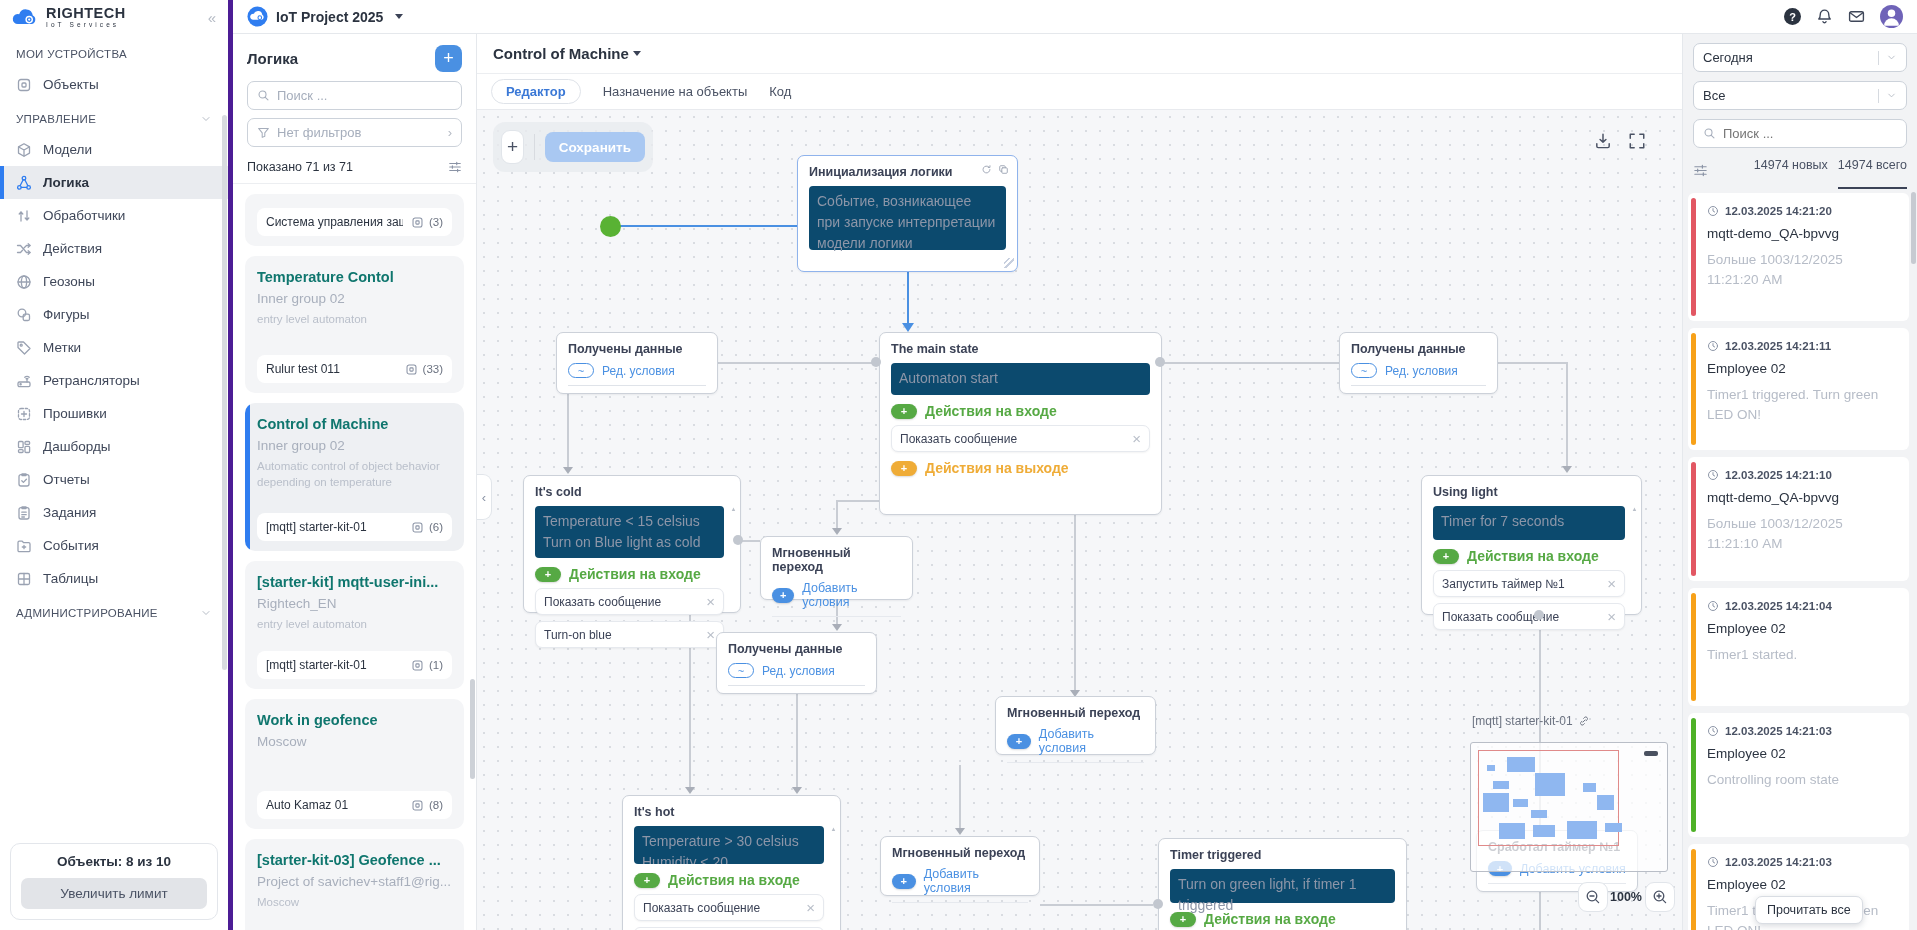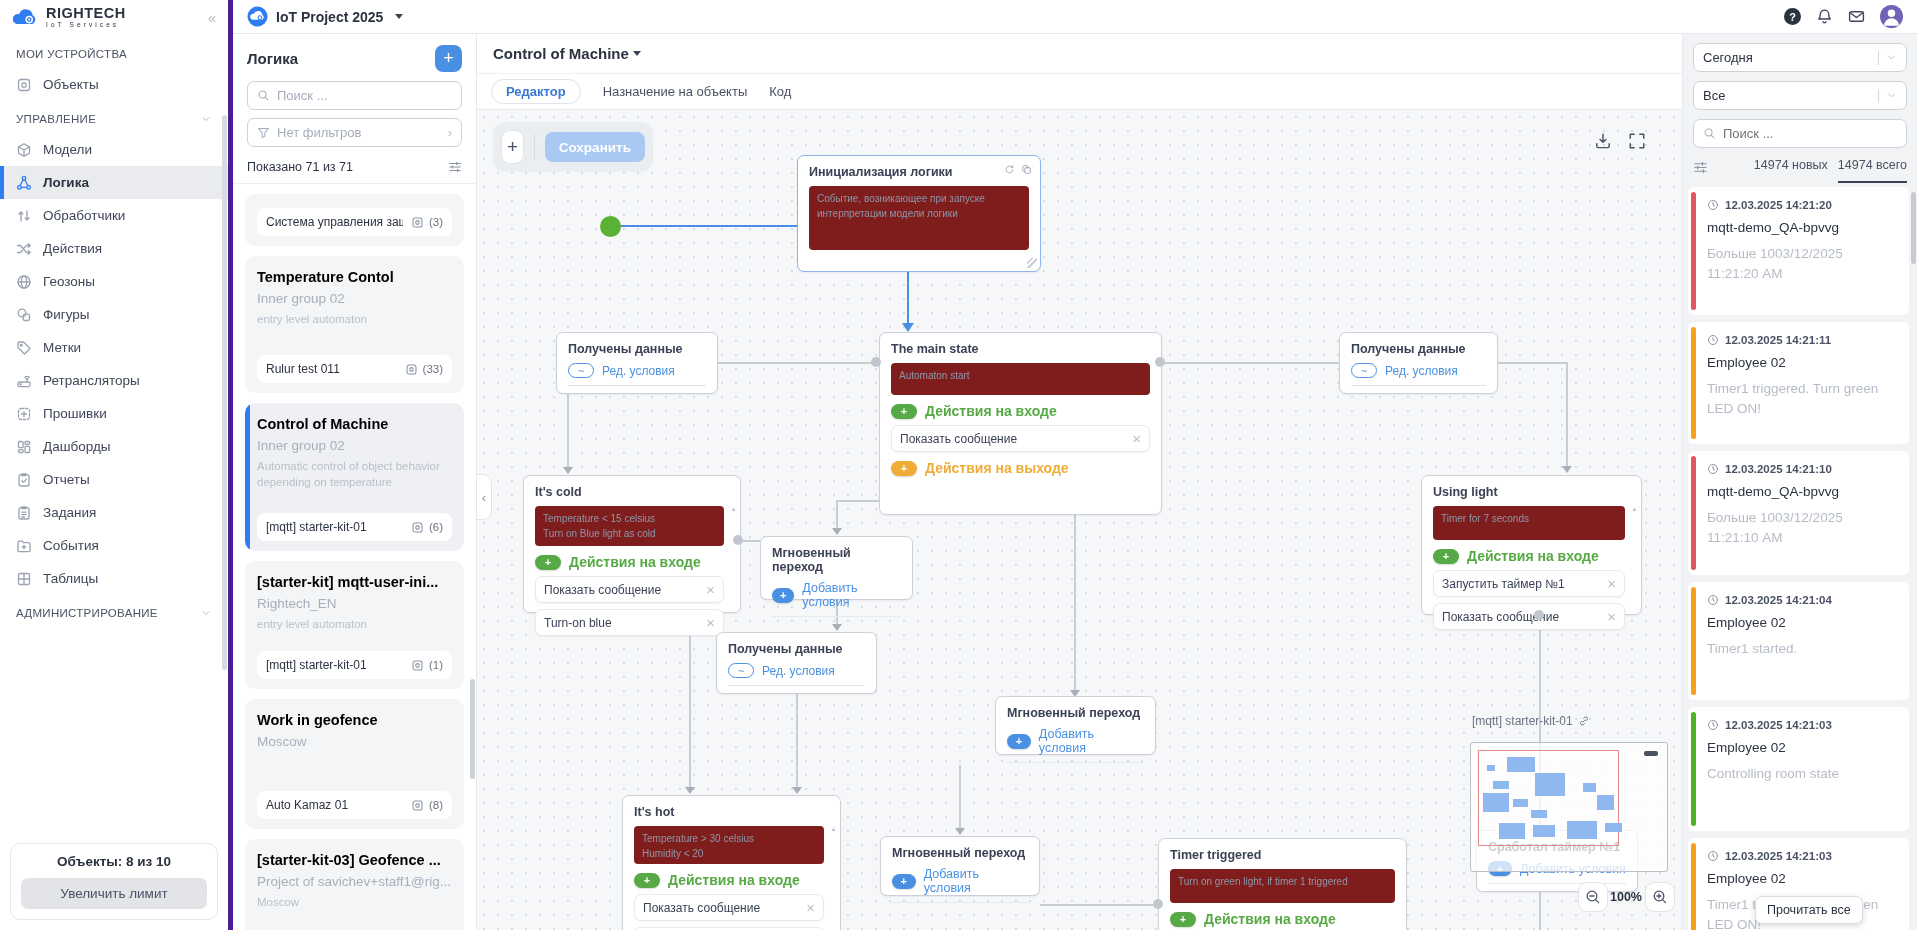--- a/index.html
+++ b/index.html
@@ -44,21 +44,21 @@
 .lp-add{margin-left:auto;width:27px;height:27px;border-radius:8px;background:#4a90e2;color:#fff;font-size:18px;display:flex;align-items:center;justify-content:center;cursor:pointer}
 .inputish{margin:0 14px 8px;height:29px;border:1px solid #ccd2da;border-radius:7px;display:flex;align-items:center;gap:7px;padding:0 9px;color:#a6aebc;font-size:13px;background:#fff}
 .inputish input{border:none;outline:none;flex:1;font:inherit;color:#3b4256;min-width:0;background:transparent}
 .inputish input::placeholder{color:#a6aebc}
 .lp-shown{display:flex;align-items:center;padding:5px 14px 9px;font-size:12.5px;color:#2b3340;border-bottom:1px solid #eceef1}
 .lp-shown .sliders{margin-left:auto;color:#8a93a5}
 .llist{flex:1;overflow:hidden;padding:10px 12px;display:flex;flex-direction:column;gap:10px}
 .lcard{background:#f4f5f7;border-radius:10px;padding:13px 12px 10px;position:relative;display:flex;flex-direction:column;overflow:hidden;flex:none}
 .lcard.selected::before{content:"";position:absolute;left:0;top:0;bottom:0;width:5px;background:#2f7df0}
 .lcard.selected{background:#eef0f3}
-.lcard h3{font-size:14.5px;font-weight:700;color:#000000;white-space:nowrap;overflow:hidden}
+.lcard h3{font-size:14.5px;font-weight:700;color:#0f766e;white-space:nowrap;overflow:hidden}
 .lcard .sub{font-size:13.5px;color:#a8afbc;margin-top:6px;white-space:nowrap;overflow:hidden}
 .lcard .desc{font-size:11.5px;color:#b9bfca;margin-top:5px;line-height:1.4}
 .lfoot{background:#fff;border-radius:8px;margin-top:auto;padding:7px 9px;display:flex;align-items:center;font-size:12px;color:#2b3340}
 .lfoot .nm{white-space:nowrap;overflow:hidden;flex:1}
 .lfoot .sq{color:#8a93a5;margin:0 5px 0 8px}
 .lfoot .cnt{color:#6b7280;font-size:11.5px}
 .lp-thumb{position:absolute;right:1px;width:5px;border-radius:3px;background:#cdd1d7}
 
 .editor{flex:1;display:flex;flex-direction:column;min-width:0;position:relative;background:#fff}
 .ed-head{height:40px;display:flex;align-items:center;padding:0 16px;border-bottom:1px solid #eceef1}
@@ -69,21 +69,21 @@
 .collapse-tab{position:absolute;left:0;top:440px;width:15px;height:46px;background:#fff;border:1px solid #e1e5ea;border-left:none;border-radius:0 9px 9px 0;display:flex;align-items:center;justify-content:center;color:#8a93a5;font-size:13px;z-index:6;cursor:pointer}
 .canvas{flex:1;position:relative;overflow:hidden;background-color:#f6f7f9;background-image:radial-gradient(#d9dce1 1px,transparent 1.2px);background-size:14px 14px}
 .cv-toolbar{position:absolute;left:16px;top:12px;width:160px;height:50px;background:rgba(233,235,239,.8);border-radius:12px;display:flex;align-items:center;padding:0 8px;gap:10px;z-index:5}
 .btn-plus{width:34px;height:34px;background:#fff;border:1px solid #e1e5ea;border-radius:9px;font-size:19px;color:#4a5264;display:flex;align-items:center;justify-content:center;cursor:pointer}
 .tb-div{width:1px;height:26px;background:#d8dbe0}
 .btn-save{height:30px;padding:0 14px;background:#a9c8f2;border:none;border-radius:8px;color:#fff;font-size:13.5px;font-weight:700;font-family:inherit;cursor:pointer}
 .cv-tr{position:absolute;top:22px;color:#4a5264;z-index:5;cursor:pointer}
 
 .node{position:absolute;background:#fff;border:1px solid #ccd1d9;border-radius:7px;box-shadow:0 1px 2px rgba(40,50,70,.07);padding:9px 11px;z-index:2}
 .nt{font-size:12.5px;font-weight:700;color:#3b4256}
-.nsub{background:#7f1d1d;border-radius:4px;padding:5px 8px;margin-top:7px;font-size:10px;color:#8d96a8;line-height:1.5}
+.nsub{background:#0c4a6e;border-radius:4px;padding:5px 8px;margin-top:7px;font-size:14px;color:#8d96a8;line-height:1.5}
 .prow{display:flex;align-items:center;gap:8px;margin-top:8px}
 .pill{width:26px;height:15px;border-radius:8px;color:#fff;font-size:11px;font-weight:700;display:flex;align-items:center;justify-content:center;box-shadow:0 1px 2px rgba(0,0,0,.15);cursor:pointer}
 .pill.g{background:#56a944}.pill.y{background:#efac37}.pill.b{background:#4a90e2;width:24px}
 .plabel{font-size:14px;font-weight:700}
 .plabel.g{color:#56a944}.plabel.y{color:#efac37}.plabel.b{color:#4a90e2;font-weight:400;font-size:12.5px}
 .arow{display:flex;align-items:center;border:1px solid #e6e9ee;background:#fff;border-radius:7px;padding:5px 8px;margin-top:6px;font-size:12px;color:#3b4256;box-shadow:0 1px 2px rgba(0,0,0,.05)}
 .arow .x{margin-left:auto;color:#b9bfc9;font-size:15px;line-height:1;cursor:pointer}
 .cond{display:flex;align-items:center;gap:8px;margin-top:7px;padding-bottom:7px;border-bottom:1px solid #dfe3e9}
 .cond-ic{width:26px;height:15px;border:1.4px solid #4a90e2;border-radius:8px;color:#4a90e2;font-size:11px;display:flex;align-items:center;justify-content:center}
 .cond-lb{color:#4a90e2;font-size:12px;cursor:pointer}
@@ -107,21 +107,21 @@
 .zbtn{position:absolute;width:30px;height:30px;background:#fff;border:1px solid #e1e5ea;border-radius:9px;display:flex;align-items:center;justify-content:center;color:#4a5264;z-index:5;cursor:pointer}
 .zoom-pct{position:absolute;left:1133px;top:780px;font-size:12.5px;font-weight:700;color:#2b3340;z-index:5}
 
 .events-panel{width:235px;min-width:235px;border-left:1px solid #e5e8ec;background:#f2f3f5;display:flex;flex-direction:column;position:relative}
 .ctl{margin:9px 10px 0;background:#fff;border:1px solid #ccd2da;border-radius:7px;height:29px;display:flex;align-items:center;padding:0 9px;font-size:13px;color:#2b3340;cursor:pointer}
 .ctl .vd{margin-left:auto;width:1px;height:14px;background:#d6dae0}
 .ctl .ch{color:#b4bac4;margin-left:7px}
 .counts{display:flex;align-items:center;padding:10px 10px 8px;font-size:12.5px;color:#4a5264;gap:10px}
 .counts .sliders{color:#8a93a5}
 .cnt-grp{margin-left:auto;display:flex;gap:10px}
-.cnt-total{border-bottom:2px solid #3b4256;padding-bottom:9px;margin-bottom:-7px}
+.cnt-total{border-bottom:2px solid #3b4256;padding-bottom:15px;margin-bottom:-7px}
 .evlist{flex:1;overflow:hidden;padding:3px 8px 0 5px;display:flex;flex-direction:column;gap:7px}
 .ev{background:#fff;border-radius:6px;padding:12px 12px 10px 19px;position:relative;flex:none}
 .ev .bar{position:absolute;left:3px;top:5px;bottom:5px;width:5px;border-radius:3px}
 .ev-time{display:flex;align-items:center;gap:6px;font-size:11.5px;font-weight:700;color:#4a5264}
 .ev-time .clk{color:#8a93a5}
 .ev-src{font-size:13.5px;color:#2b3340;margin-top:9px}
 .ev-msg{font-size:13.5px;color:#b6bcc7;margin-top:9px;line-height:1.45}
 .read-all{position:absolute;left:72px;top:862px;background:#fff;border:1px solid #d9dde3;border-radius:7px;box-shadow:0 2px 6px rgba(40,50,70,.18);padding:6px 11px;font-size:12.5px;color:#2b3340;z-index:10;cursor:pointer}
 .ev-thumb{position:absolute;right:1px;top:158px;width:5px;height:72px;border-radius:3px;background:#c6cad1}
 </style>
@@ -515,21 +515,21 @@
           <div class="vl" style="left:597px;top:405px;height:177px"></div>
           <div class="arr-d" style="left:593px;top:580px"></div>
           <div class="vl" style="left:482px;top:655px;height:65px"></div>
           <div class="arr-d" style="left:478px;top:718px"></div>
           <div class="hl" style="left:563px;top:794px;width:113px"></div>
           <div class="vl" style="left:1062px;top:505px;height:215px"></div>
           <div class="vl" style="left:1062px;top:764px;height:56px"></div>
 
           <div class="start-dot"></div>
 
-          <div class="node init" style="left:320px;top:45px;width:244px;height:117px">
+          <div class="node init" style="left:320px;top:45px;width:221px;height:117px">
             <div class="nt">Инициализация логики</div>
             <div class="init-icons">
               <span>
                   <svg class="ic" width="11" height="11" viewBox="0 0 16 16">
                     <path d="M13 8a5 5 0 1 1-1.6-3.7M13 2.5V5h-2.5"></path>
                   </svg>
                 </span>
               <span>
                   <svg class="ic" width="11" height="11" viewBox="0 0 16 16">
                     <rect x="5.5" y="5.5" width="8" height="8" rx="1.5"></rect>

